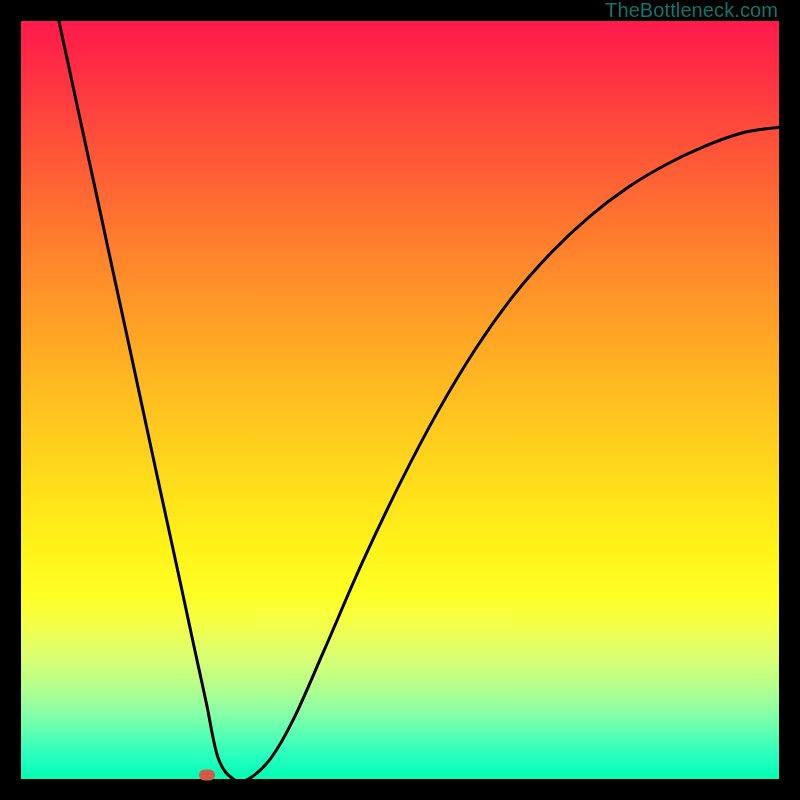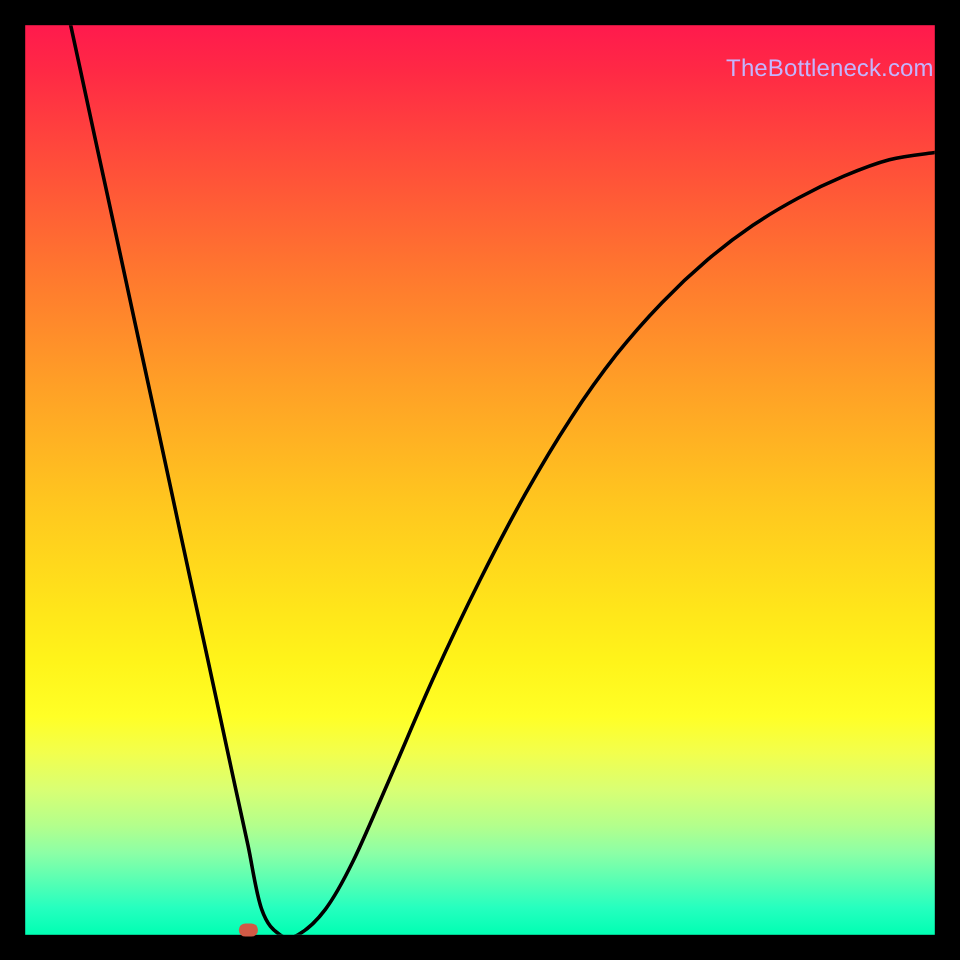--- a/index.html
+++ b/index.html
@@ -42,26 +42,25 @@
       #8cffa6 91%,
       #59ffb3 94%,
       #26ffbf 97%,
       #00ffb3 100%
     );
   }
   .watermark {
     position: absolute;
     top: -1px;
     right: 22px;
-    color: #c4b5fd;
+    color: #0f766e;
     font-size: 20px;
     font-weight: 500;
     letter-spacing: 0.1px;
     z-index: 5;
-    margin-top: 47px;
   }
   svg.curve {
     position: absolute;
     left: 0;
     top: 0;
     width: 758px;
     height: 758px;
     pointer-events: none;
   }
   .dot {

